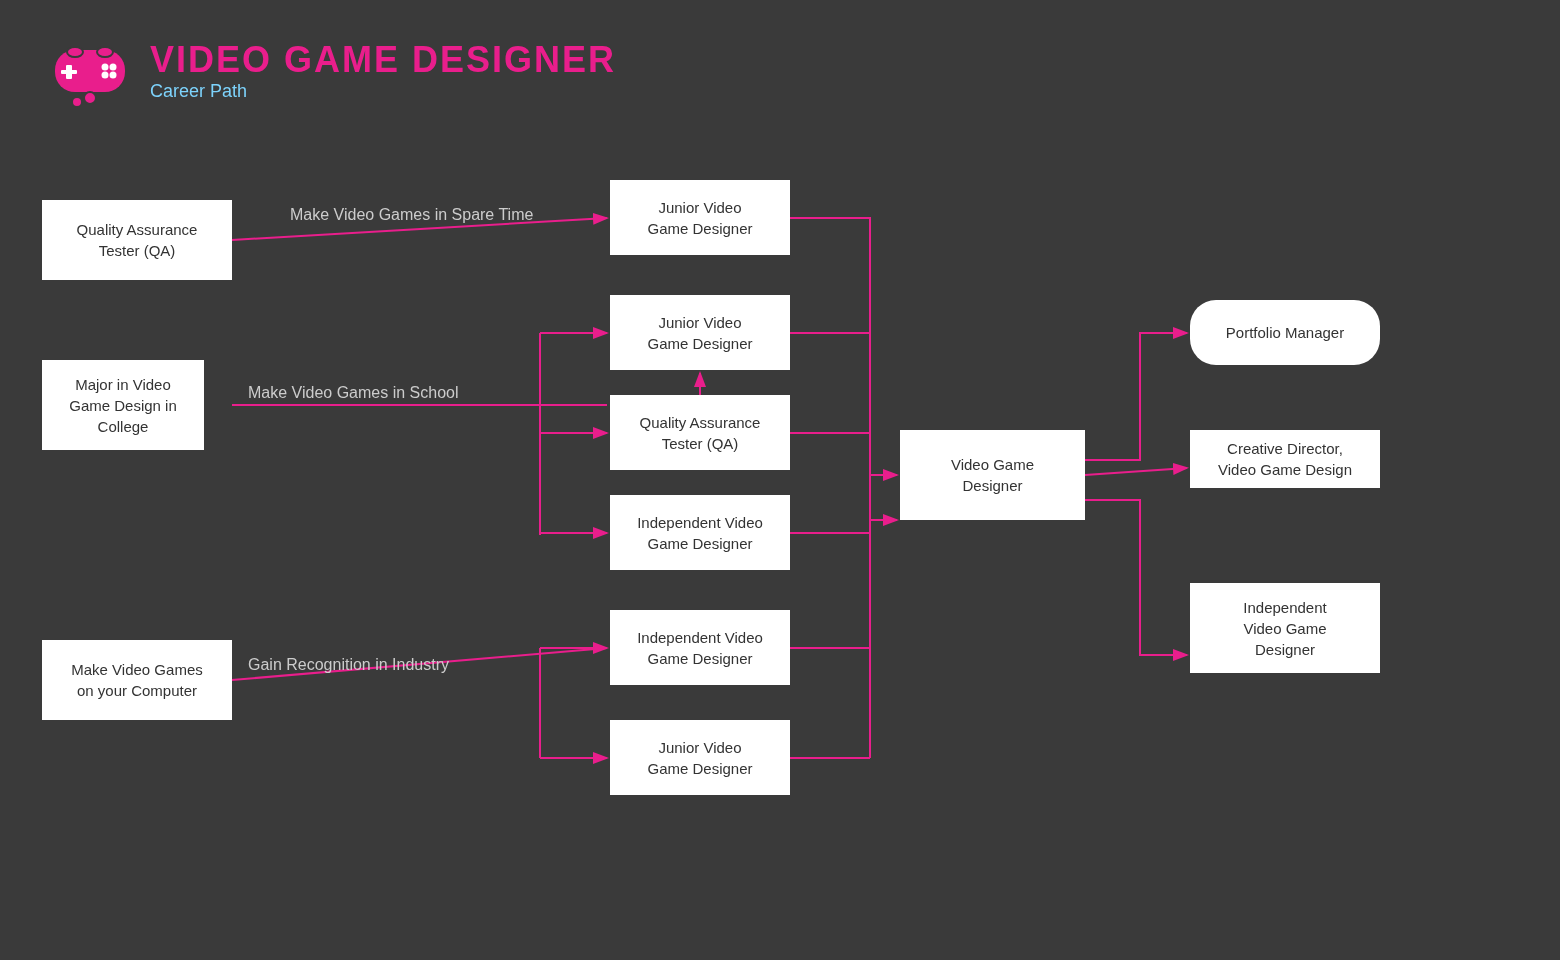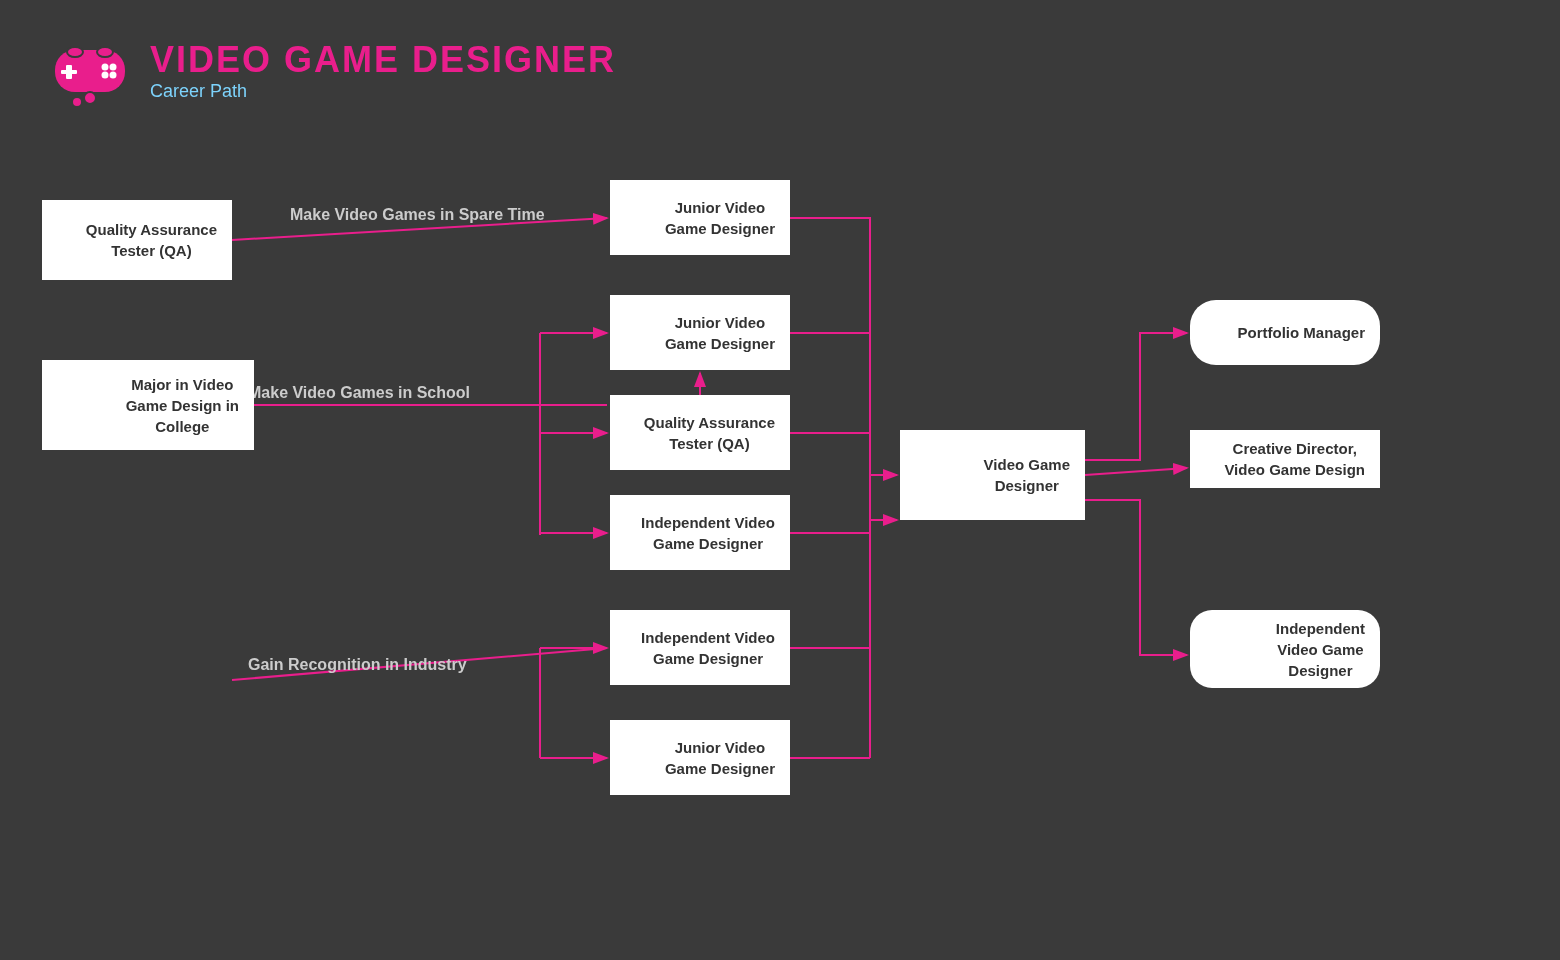--- a/index.html
+++ b/index.html
@@ -45,21 +45,20 @@
       font-weight: 300;
     }
 
     
     .diagram {
       position: absolute;
       top: 140px;
       left: 0;
       right: 0;
       bottom: 0;
-      font-weight: bold;
     }
 
     svg.connections {
       position: absolute;
       top: 0;
       left: 0;
       width: 100%;
       height: 100%;
       pointer-events: none;
     }
@@ -69,21 +68,21 @@
       position: absolute;
       background: white;
       border: none;
       padding: 12px 15px;
       text-align: center;
       font-size: 15px;
       color: #333;
       line-height: 1.4;
       display: flex;
       align-items: center;
-      justify-content: flex-end;
+      justify-content: center;
     }
   </style>
 </head>
 <body>
 
 <div class="header">
   <div class="logo">
     <svg width="80" height="80" viewBox="0 0 80 80">
 
       <rect x="5" y="20" width="70" height="42" rx="20" ry="20" fill="#e91e8c"></rect>
@@ -166,26 +165,30 @@
     <line x1="1085" y1="335" x2="1187" y2="328" stroke="#e91e8c" stroke-width="2" marker-end="url(#arrowhead)"></line>
 
     <polyline points="1085,360 1140,360 1140,515 1187,515" fill="none" stroke="#e91e8c" stroke-width="2" marker-end="url(#arrowhead)"></polyline>
   </svg>
 
   <div class="node" style="left:42px; top:60px; width:190px; height:80px;">
     <span style="white-space:pre-line; text-align:center;">Quality Assurance
 Tester (QA)</span>
   </div>
 
-  <div class="node" style="left:42px; top:220px; width:212px; height:90px;">
+  <div class="node" style="left:42px; top:220px; width:162px; height:90px;">
     <span style="white-space:pre-line; text-align:center;">Major in Video
 Game Design in
 College</span>
   </div>
 
+  <div class="node" style="left:42px; top:500px; width:190px; height:80px;">
+    <span style="white-space:pre-line; text-align:center;">Make Video Games
+on your Computer</span>
+  </div>
 
   <div class="node" style="left:610px; top:40px; width:180px; height:75px;">
     <span style="white-space:pre-line; text-align:center;">Junior Video
 Game Designer</span>
   </div>
 
   <div class="node" style="left:610px; top:155px; width:180px; height:75px;">
     <span style="white-space:pre-line; text-align:center;">Junior Video
 Game Designer</span>
   </div>
@@ -217,19 +220,19 @@
 
   <div class="node" style="left:1190px; top:160px; width:190px; height:65px;border-radius:26px;">
     <span style="white-space:pre-line; text-align:center;">Portfolio Manager</span>
   </div>
 
   <div class="node" style="left:1190px; top:290px; width:190px; height:58px;">
     <span style="white-space:pre-line; text-align:center;">Creative Director,
 Video Game Design</span>
   </div>
 
-  <div class="node" style="left:1190px; top:470px; width:190px; height:78px;border-radius:22px;">
+  <div class="node" style="left:1190px; top:443px; width:190px; height:90px;">
     <span style="white-space:pre-line; text-align:center;">Independent
 Video Game
 Designer</span>
   </div>
 
 </div>
 
 </body></html>

